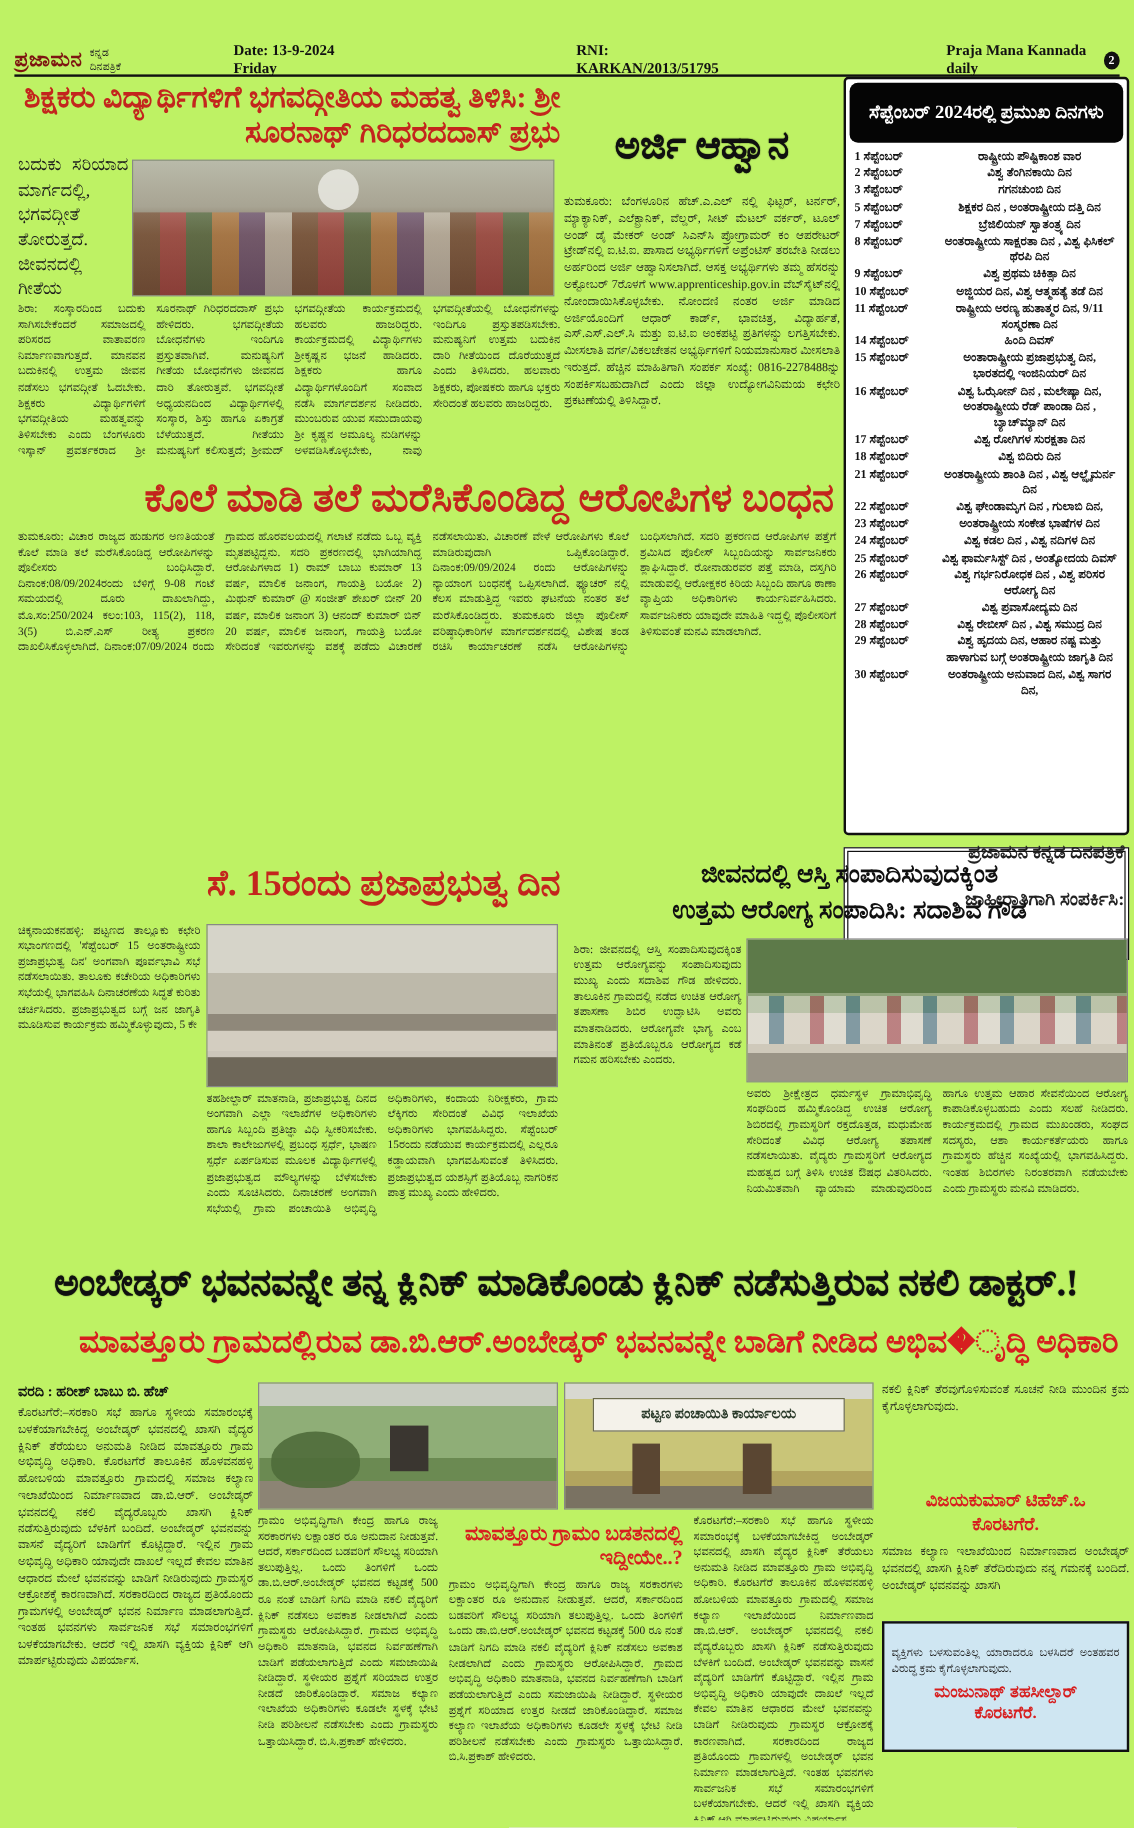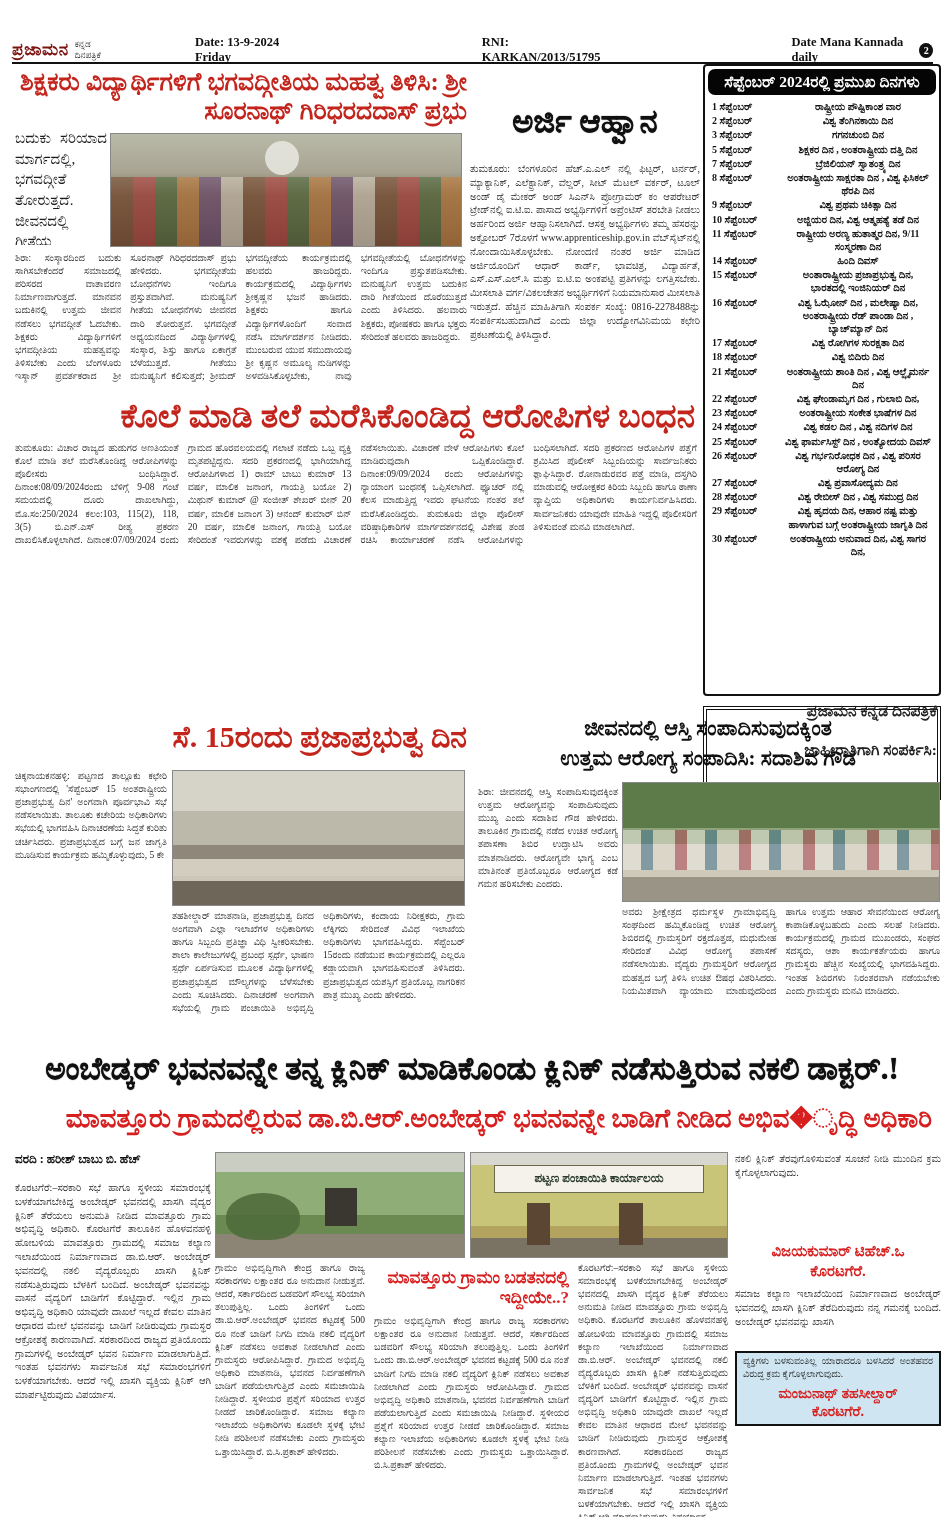--- a/index.html
+++ b/index.html
@@ -1,18 +1,18 @@
 <!DOCTYPE html>
 <html><head>
 <meta charset="utf-8">
 <style>
   * { margin:0; padding:0; box-sizing:border-box; }
   html,body { background:#e8e8e4; }
   body { font-family:"Liberation Serif", serif; }
-  #page { position:relative; width:945px; height:1523px; margin:0 auto; background:#ffffff; overflow:hidden; }
+  #page { position:relative; width:945px; height:1523px; margin:0 auto; background:#bef264; overflow:hidden; }
   .abs { position:absolute; }
   .body-txt { font-size:9.5px; line-height:1.38; text-align:justify; color:#1c1c1c; overflow:hidden; }
   .cols4 { columns:4; column-gap:9px; }
   .cols2 { columns:2; column-gap:9px; }
   .red-head { color:#c3251d; font-weight:bold; text-align:right; line-height:1.15; }
   .blk-head { color:#101010; font-weight:bold; text-align:center; line-height:1.2; }
 
   
   #masthead { top:38px; left:12px; width:921px; height:26px; border-bottom:2px solid #111; display:flex; align-items:center; }
   .logo-title { font-size:17px; font-weight:bold; color:#7d1410; letter-spacing:.5px; }
@@ -36,48 +36,48 @@
   #photo-bhavan { background:linear-gradient(180deg,#c9cdc2 0 18%,#8fae77 18% 60%,#6b8a52 60% 78%,#8c8474 78% 100%); }
   #photo-bhavan .door { position:absolute; top:34%; left:44%; width:13%; height:36%; background:#3a3630; }
   #photo-bhavan .bush { position:absolute; bottom:16%; left:4%; width:30%; height:46%; border-radius:50% 50% 40% 40%; background:#4f6b3a; opacity:.9; }
   #photo-office { background:linear-gradient(180deg,#d8d8d0 0 12%,#c9c578 12% 70%,#b2a45e 70% 82%,#7a7262 82% 100%); }
   .sign-board { position:absolute; top:12%; left:9%; width:82%; height:26%; background:#f4f2ea; border:1px solid #6a6a4a;
       display:flex; align-items:center; justify-content:center; font-size:12px; font-weight:bold; color:#2a3a2a; text-align:center; overflow:hidden; }
   #photo-office .door { position:absolute; top:48%; width:9%; height:40%; background:#5a4632; }
 
   
   #calendar-box { top:64px; left:703px; width:238px; height:632px; border:2px solid #111; border-radius:4px; background:#fff; padding:3px; }
-  #calendar-title { background:#050505; color:#fff; border-radius:7px; text-align:center; font-size:15.5px; font-weight:bold; padding:4px 2px; }
+  #calendar-title { background:#050505; color:#fff; border-radius:7px; text-align:center; font-size:15.5px; font-weight:bold; padding:16px 2px; }
   #calendar-list { padding:5px 4px; height:586px; overflow:hidden; }
   .cal-row { display:flex; font-size:10px; font-weight:bold; color:#141414; line-height:1.32; margin-bottom:1px; }
   .cal-date { width:72px; flex:0 0 72px; }
   .cal-text { flex:1; text-align:center; }
 
   #ad-box { top:706px; left:703px; width:238px; height:94px; border:4px double #111; background:#fff;
             display:flex; flex-direction:column; align-items:flex-end; justify-content:center; gap:21px; }
   #ad-box .ad-line { font-size:15.5px; font-weight:bold; color:#222; }
   #ad-box .ad-phone { font-size:21px; font-weight:bold; color:#111; letter-spacing:1px; }
 
-  .byline { font-size:12px; font-weight:bold; color:#111; margin-bottom:14px; }
+  .byline { font-size:12px; font-weight:bold; color:#111; margin-bottom:4px; }
   .red-name { color:#d71f1f; font-weight:bold; text-align:center; font-size:15px; line-height:1.3; margin:6px 0; }
-  #blue-box { background:#cfe6f2; border:2px solid #111; padding:2px 6px; }
+  #blue-box { background:#cfe6f2; border:2px solid #111; padding:19px 6px; }
   #blue-box .body-txt { background:transparent; }
   .outline-head { text-shadow:0 0 1px #000; }
 </style>
 </head>
 <body>
 
 <div id="page">
 
   <div class="abs" id="masthead">
     <span class="logo-title">ಪ್ರಜಾಮನ</span>
     <span class="logo-sub">ಕನ್ನಡ ದಿನಪತ್ರಿಕೆ</span>
     <span class="mast-item" style="margin-left:80px">Date: 13-9-2024 Friday</span>
     <span class="mast-item" style="margin-left:175px">RNI: KARKAN/2013/51795</span>
-    <span class="mast-item" style="margin-left:175px">Date Mana Kannada daily</span>
+    <span class="mast-item" style="margin-left:175px">Praja Mana Kannada daily</span>
     <span class="page-circle" style="margin-left:auto">2</span>
   </div>
 
   <div class="abs red-head" style="top:68px; left:15px; width:452px; font-size:25px;">ಶಿಕ್ಷಕರು ವಿದ್ಯಾರ್ಥಿಗಳಿಗೆ ಭಗವದ್ಗೀತಿಯ ಮಹತ್ವ ತಿಳಿಸಿ: ಶ್ರೀ ಸೂರನಾಥ್ ಗಿರಿಧರದದಾಸ್ ಪ್ರಭು</div>
   <div class="abs body-txt" style="top:128px; left:15px; width:92px; height:117px; font-size:15px;">ಬದುಕು ಸರಿಯಾದ ಮಾರ್ಗದಲ್ಲಿ, ಭಗವದ್ಗೀತೆ ತೋರುತ್ತದೆ. ಜೀವನದಲ್ಲಿ ಗೀತೆಯ ಬೋಧನೆಗಳನ್ನು ಅಳವಡಿಸಿಕೊಂಡರೆ ಒಳ್ಳೆಯ ವ್ಯಕ್ತಿತ್ವ ನಿರ್ಮಾಣವಾಗುತ್ತದೆ. ಗೀತೆಯು ಮನುಷ್ಯನಿಗೆ ಜೀವನದ ದಾರಿ ತೋರುತ್ತದೆ ಎಂದು ಹೇಳಿದರು.</div>
   <div class="abs photo" id="photo-felicitation" style="top:133px; left:110px; width:352px; height:114px;">
     <div class="crest"></div>
     <div class="saree-row"></div>
   </div>
   <div class="abs body-txt cols4" style="top:252px; left:15px; width:452px; height:140px;">ಶಿರಾ: ಸಂಸ್ಕಾರದಿಂದ ಬದುಕು ಸಾಗಿಸಬೇಕೆಂದರೆ ಸಮಾಜದಲ್ಲಿ ಪರಿಸರದ ವಾತಾವರಣ ನಿರ್ಮಾಣವಾಗುತ್ತದೆ. ಮಾನವನ ಬದುಕಿನಲ್ಲಿ ಉತ್ತಮ ಜೀವನ ನಡೆಸಲು ಭಗವದ್ಗೀತೆ ಓದಬೇಕು. ಶಿಕ್ಷಕರು ವಿದ್ಯಾರ್ಥಿಗಳಿಗೆ ಭಗವದ್ಗೀತಿಯ ಮಹತ್ವವನ್ನು ತಿಳಿಸಬೇಕು ಎಂದು ಬೆಂಗಳೂರು ಇಸ್ಕಾನ್ ಪ್ರವರ್ತಕರಾದ ಶ್ರೀ ಸೂರನಾಥ್ ಗಿರಿಧರದದಾಸ್ ಪ್ರಭು ಹೇಳಿದರು. ಭಗವದ್ಗೀತೆಯ ಬೋಧನೆಗಳು ಇಂದಿಗೂ ಪ್ರಸ್ತುತವಾಗಿವೆ. ಮನುಷ್ಯನಿಗೆ ಗೀತೆಯ ಬೋಧನೆಗಳು ಜೀವನದ ದಾರಿ ತೋರುತ್ತವೆ. ಭಗವದ್ಗೀತೆ ಅಧ್ಯಯನದಿಂದ ವಿದ್ಯಾರ್ಥಿಗಳಲ್ಲಿ ಸಂಸ್ಕಾರ, ಶಿಸ್ತು ಹಾಗೂ ಏಕಾಗ್ರತೆ ಬೆಳೆಯುತ್ತದೆ. ಗೀತೆಯು ಮನುಷ್ಯನಿಗೆ ಕಲಿಸುತ್ತದೆ; ಶ್ರೀಮದ್ ಭಗವದ್ಗೀತೆಯ ಕಾರ್ಯಕ್ರಮದಲ್ಲಿ ಹಲವರು ಹಾಜರಿದ್ದರು. ಕಾರ್ಯಕ್ರಮದಲ್ಲಿ ವಿದ್ಯಾರ್ಥಿಗಳು ಶ್ರೀಕೃಷ್ಣನ ಭಜನೆ ಹಾಡಿದರು. ಶಿಕ್ಷಕರು ಹಾಗೂ ವಿದ್ಯಾರ್ಥಿಗಳೊಂದಿಗೆ ಸಂವಾದ ನಡೆಸಿ ಮಾರ್ಗದರ್ಶನ ನೀಡಿದರು. ಮುಂಬರುವ ಯುವ ಸಮುದಾಯವು ಶ್ರೀ ಕೃಷ್ಣನ ಅಮೂಲ್ಯ ನುಡಿಗಳನ್ನು ಅಳವಡಿಸಿಕೊಳ್ಳಬೇಕು, ನಾವು ಭಗವದ್ಗೀತೆಯಲ್ಲಿ ಬೋಧನೆಗಳನ್ನು ಇಂದಿಗೂ ಪ್ರಸ್ತುತಪಡಿಸಬೇಕು. ಮನುಷ್ಯನಿಗೆ ಉತ್ತಮ ಬದುಕಿನ ದಾರಿ ಗೀತೆಯಿಂದ ದೊರೆಯುತ್ತದೆ ಎಂದು ತಿಳಿಸಿದರು. ಹಲವಾರು ಶಿಕ್ಷಕರು, ಪೋಷಕರು ಹಾಗೂ ಭಕ್ತರು ಸೇರಿದಂತೆ ಹಲವರು ಹಾಜರಿದ್ದರು.</div>

